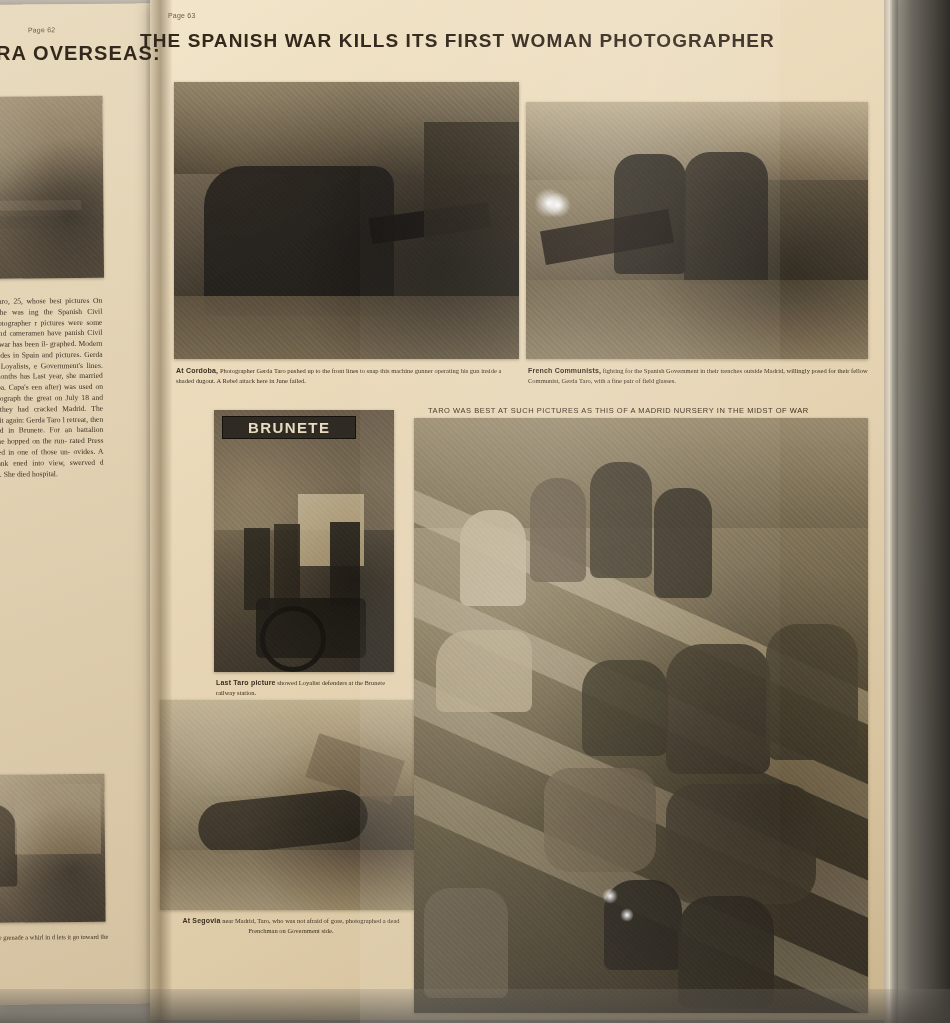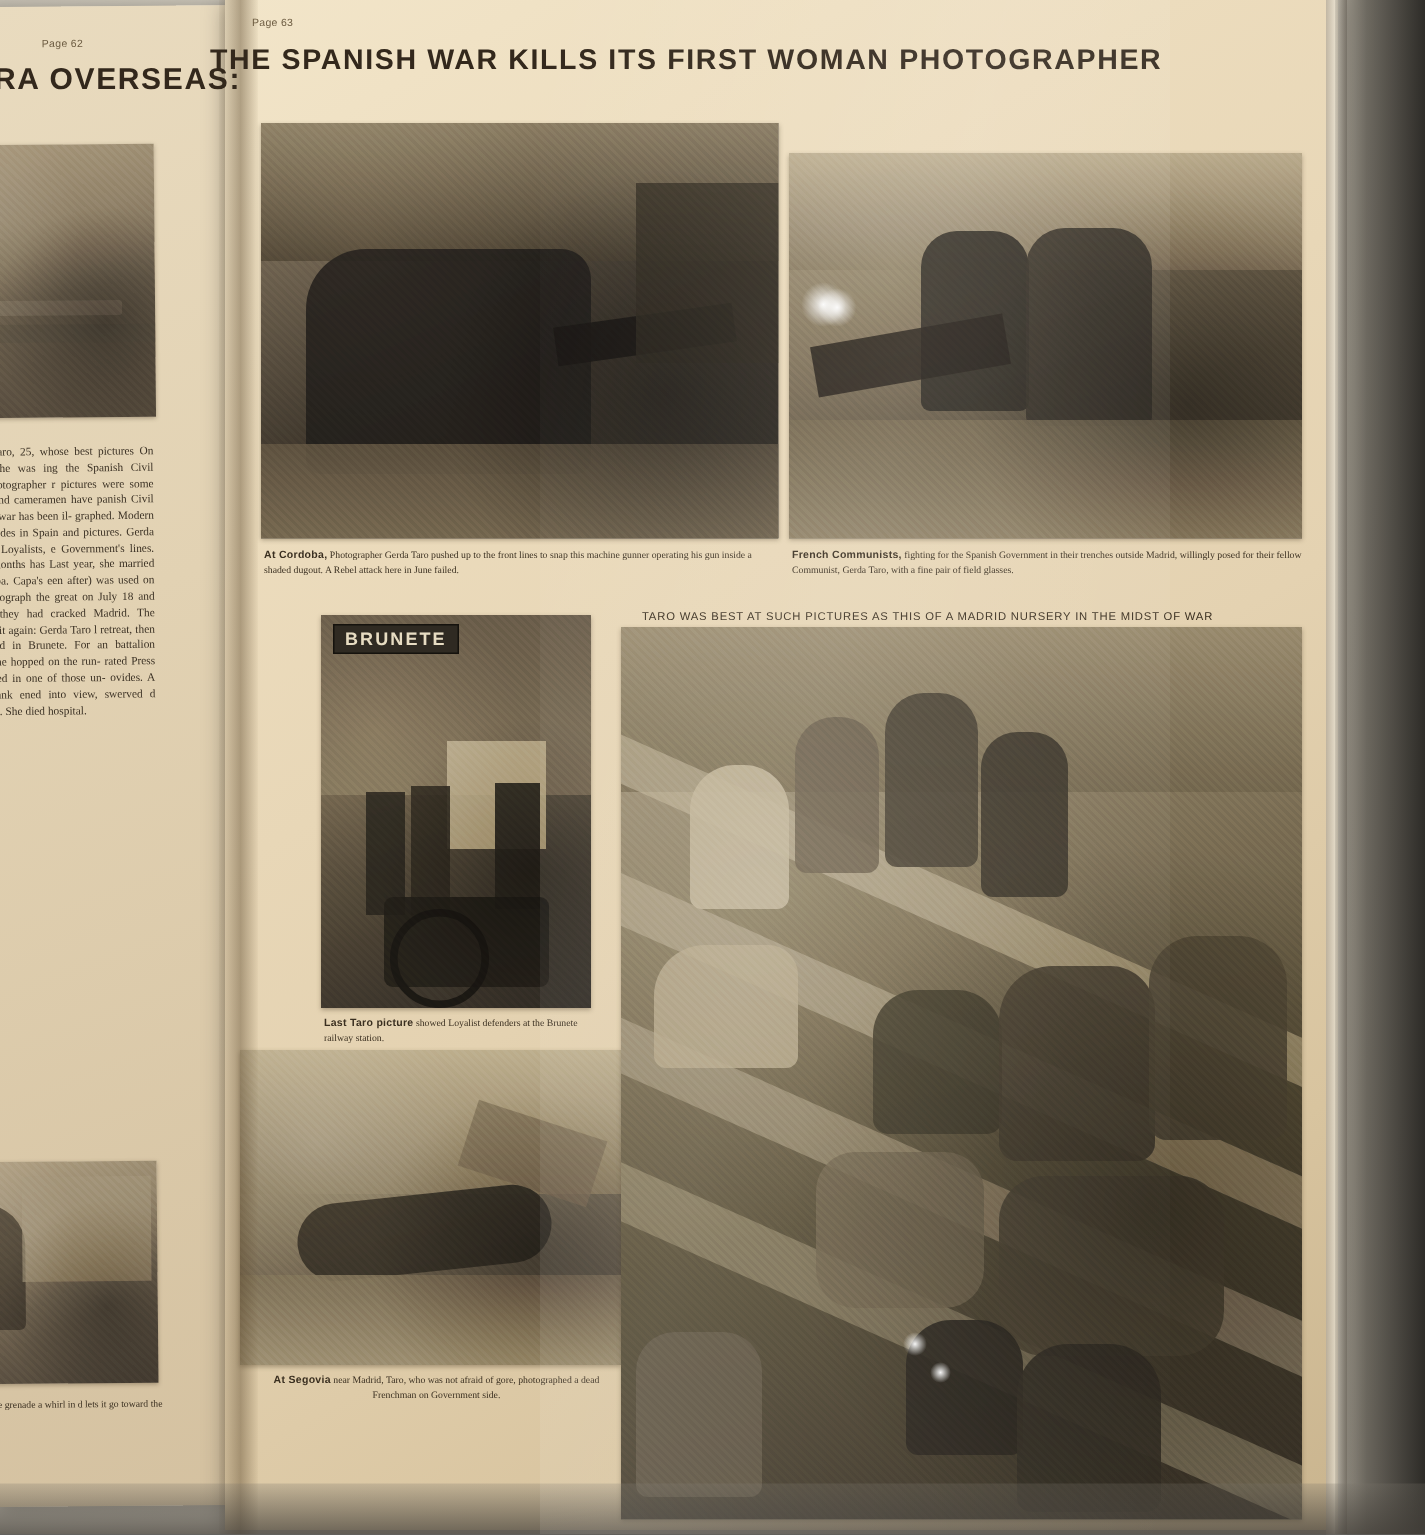--- a/index.html
+++ b/index.html
@@ -155,23 +155,23 @@
     text-align: justify;
   }
 
   
   .brunete-sign {
     position: absolute;
     background: #2f2a22;
     color: #e7dcc2;
     font-family: "Liberation Sans", sans-serif;
     font-weight: bold;
-    font-size: 12px;
+    font-size: 15px;
     letter-spacing: 1.4px;
-    padding: 2px 7px;
+    padding: 2px 25px;
     border: 1px solid #15120d;
   }
 
   
   .flare {
     position: absolute;
     border-radius: 50%;
     background: radial-gradient(circle, rgba(255,255,255,0.95), rgba(255,255,255,0.0) 70%);
     pointer-events: none;
   }

